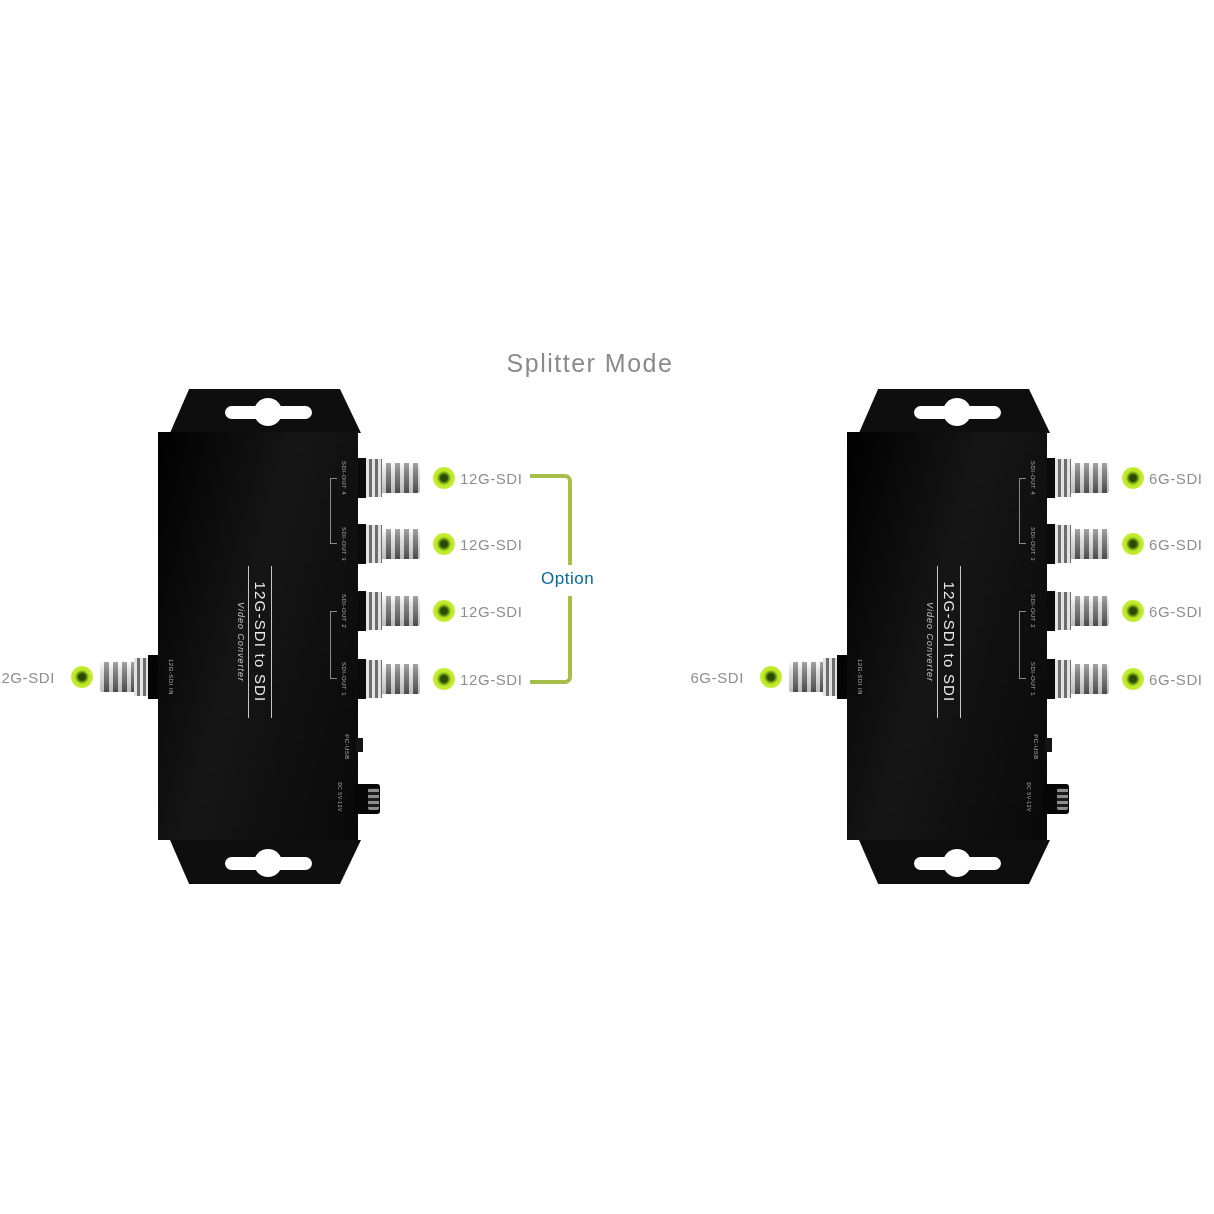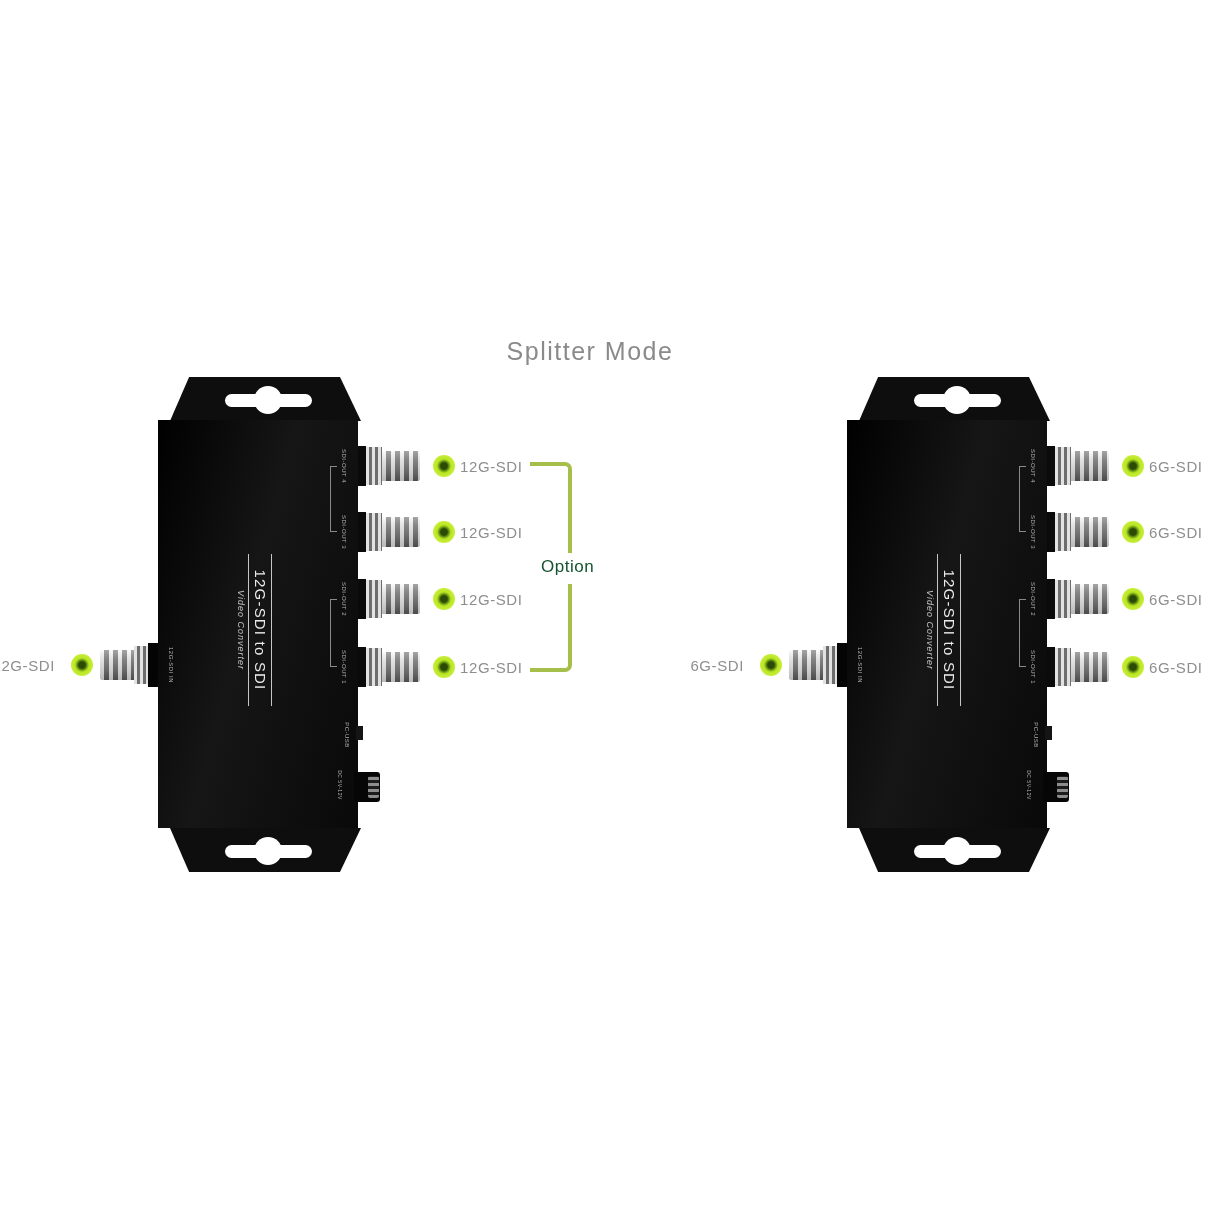--- a/index.html
+++ b/index.html
@@ -1,18 +1,18 @@
 <!DOCTYPE html>
 <html><head>
 <meta charset="utf-8">
 <style>
   html,body { margin:0; padding:0; background:#fff; }
   .canvas {
     position:relative; width:1214px; height:1090px; background:#ffffff;
-    overflow:hidden; font-family:"Liberation Sans", sans-serif;
+    overflow:hidden; font-family:"Liberation Sans", sans-serif;margin-top:12px;
   }
   .page-title {
     position:absolute; left:470px; top:337px; width:240px; text-align:center;
     font-size:25px; color:#8a8a8a; letter-spacing:1.5px; font-weight:500;
   }
   .device { position:absolute; top:370px; width:612px; height:520px; }
   .d1 { left:0; }
   .d2 { left:689px; }
 
   
@@ -78,21 +78,21 @@
     font-size:15px; color:#8e8e8e; letter-spacing:0.6px; white-space:nowrap; }
   .input-dot { position:absolute; left:71px; top:284px; }
   .bnc-in { position:absolute; left:100px; top:276px; }
   .collar { position:absolute; left:148px; top:273px; width:10px; height:44px; background:#040404; }
 
   
   .option-top { position:absolute; left:530px; top:92px; width:38px; height:87px;
     border-top:4px solid #a6bf4a; border-right:4px solid #a6bf4a; border-top-right-radius:7px; }
   .option-bottom { position:absolute; left:530px; top:214px; width:38px; height:84px;
     border-bottom:4px solid #a6bf4a; border-right:4px solid #a6bf4a; border-bottom-right-radius:7px; }
-  .option-label { position:absolute; left:541px; top:187px; font-size:17px; color:#14532d; letter-spacing:0.5px; }
+  .option-label { position:absolute; left:541px; top:187px; font-size:17px; color:#0369a1; letter-spacing:0.5px; }
 </style>
 </head>
 <body>
 
 <div class="canvas">
   <div class="page-title">Splitter Mode</div>
 
   <div class="device d1">
     <div class="flange top">
       <div class="keyhole-pill"></div>

